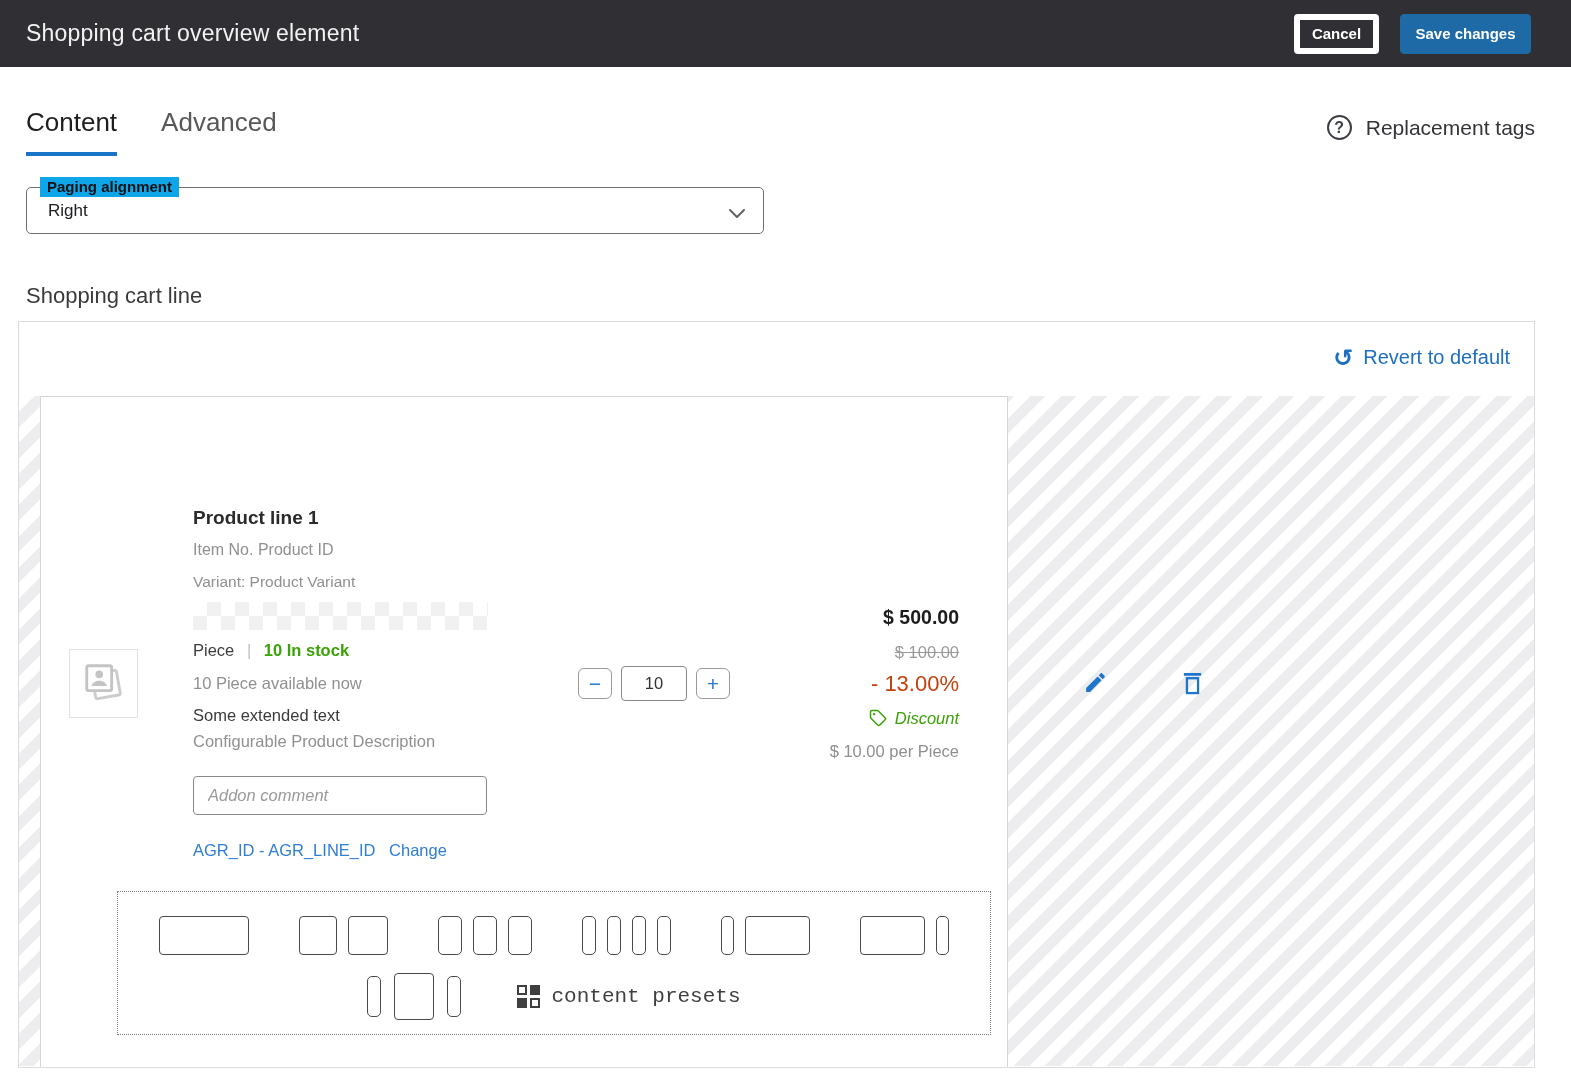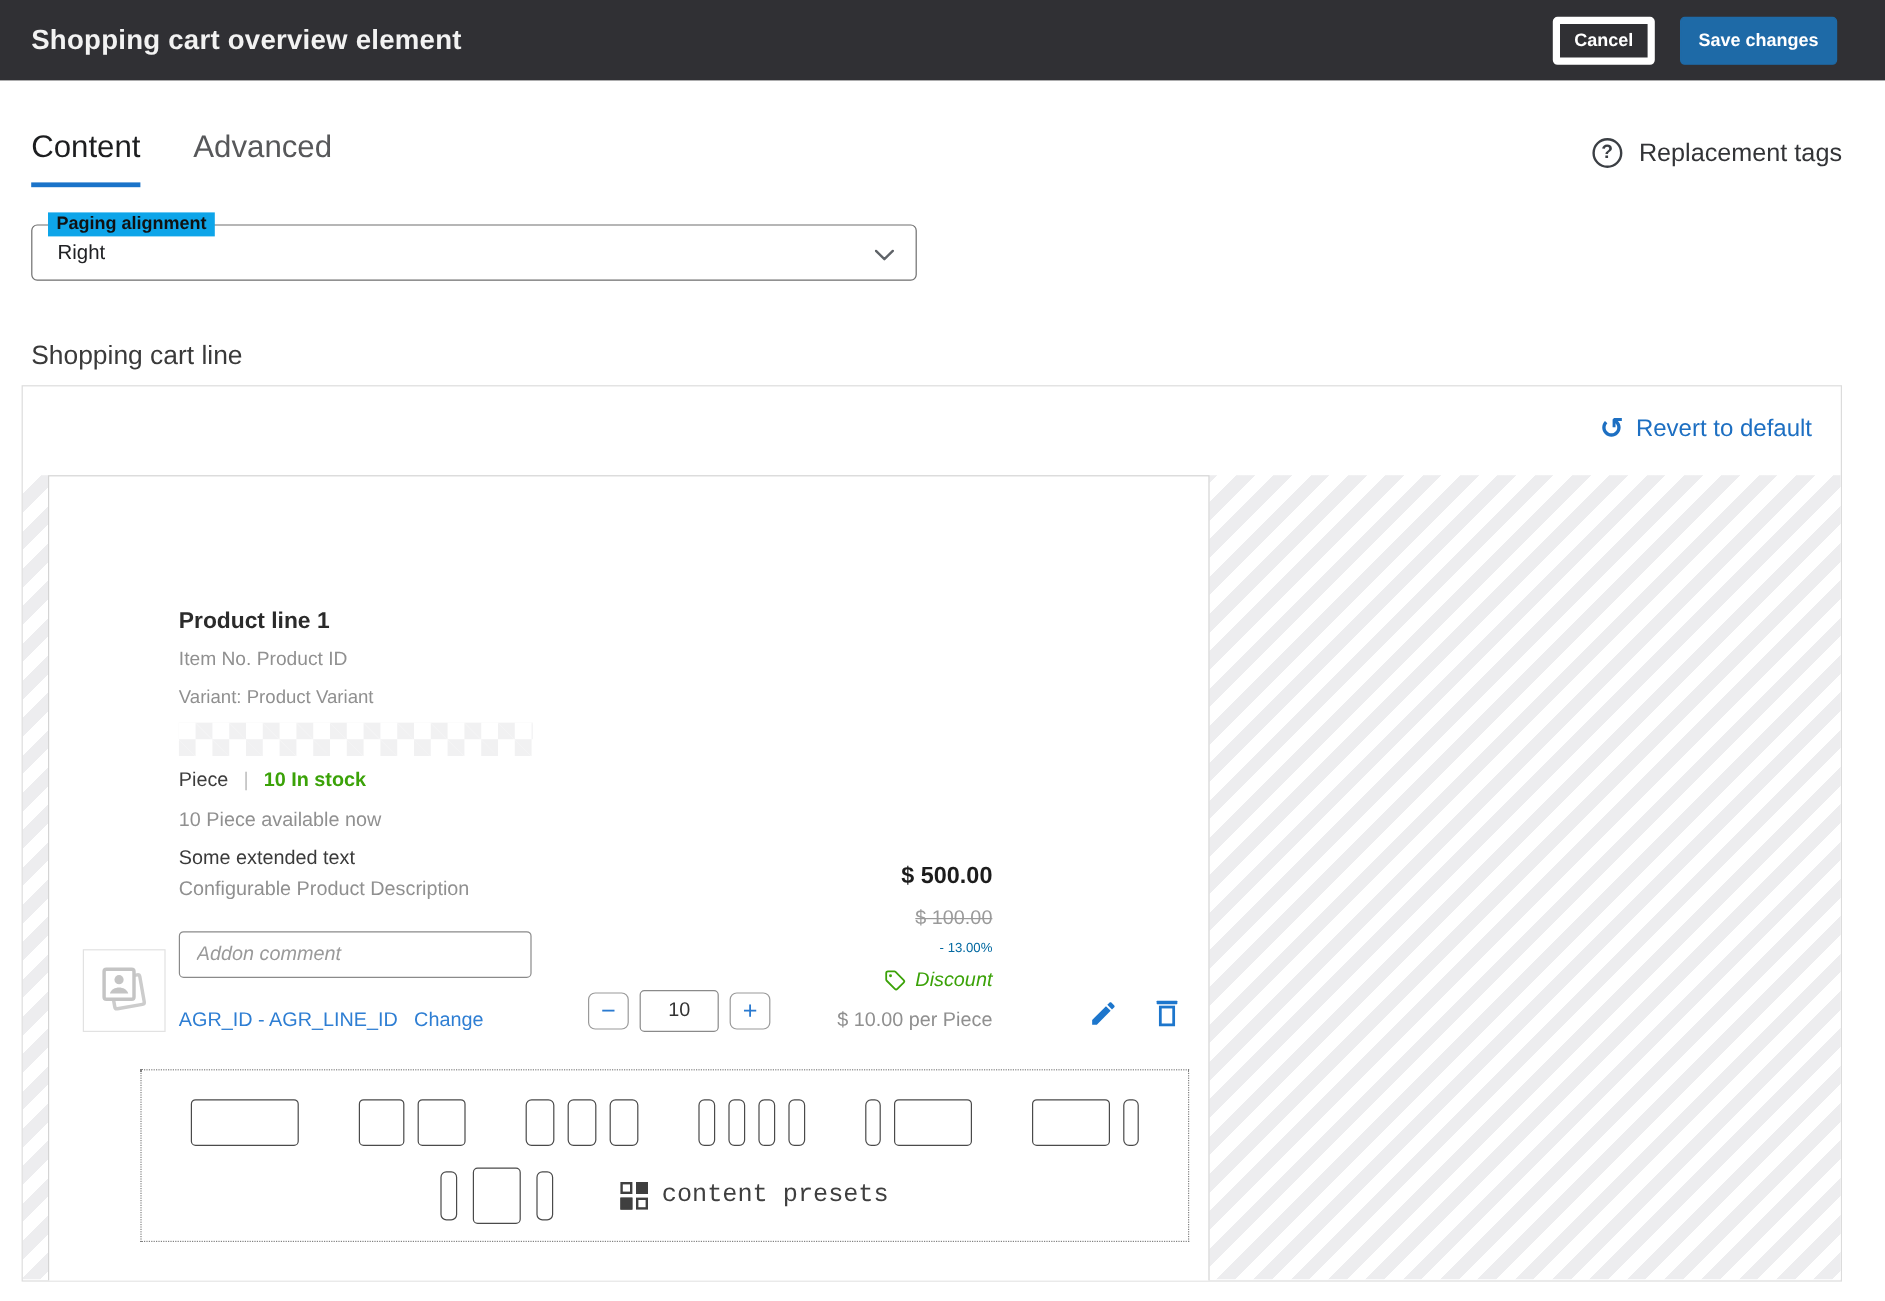--- a/index.html
+++ b/index.html
@@ -2,21 +2,21 @@
 <html><head>
 <meta charset="utf-8">
 <style>
   * { margin:0; padding:0; box-sizing:border-box; }
   html,body { width:1571px; height:1084px; overflow:hidden; background:#fff;
     font-family:"Liberation Sans","DejaVu Sans",sans-serif; }
 
   
   .topbar { height:67px; background:#303034; display:flex; align-items:center;
     padding:0 40px 0 26px; }
-  .topbar-title { color:#f2f2f2; font-size:23px; font-weight:700; letter-spacing:.2px; flex:1; }
+  .topbar-title { color:#f2f2f2; font-size:23px; font-weight:400; letter-spacing:.2px; flex:1; }
   .btn { height:40px; border-radius:4px; font-size:15px; font-weight:700; cursor:pointer;
     font-family:inherit; }
   .btn-cancel { width:85px; background:transparent; border:6px solid #ffffff; color:#fff; margin-right:21px; }
   .btn-save { width:131px; background:#1e6aa7; border:1px solid #1e6aa7; color:#fff; }
 
   
   .page { padding:0 36px 0 26px; }
 
   .tabs-row { display:flex; align-items:flex-end; margin-top:40px; }
   .tab { font-size:26px; color:#57585a; padding-bottom:14px; cursor:pointer; margin-right:44px;
@@ -44,21 +44,21 @@
   .revert-row { text-align:right; padding:24px 24px 0 0; }
   .revert-link { color:#1d6fc2; font-size:20px; cursor:pointer; display:inline-flex; align-items:center; }
   .revert-icon { font-size:24px; font-weight:700; margin-right:10px; line-height:20px; }
 
   .stripes { margin-top:26px; height:670px;
     background:repeating-linear-gradient(135deg,#ffffff 0 11px,#ededef 11px 22px); }
 
   
   .card { margin-left:21px; margin-top:20px; width:968px; height:680px;
     background:#fff; border:1px solid #d4d4d4; padding:110px 26px 0 28px; }
-  .prod-row { display:flex; align-items:flex-end; }
+  .prod-row { display:flex; align-items:center;gap:44px; }
 
   .img-ph { width:69px; height:69px; border:1px solid #e2e2e2; display:flex;
     align-items:center; justify-content:center; flex-shrink:0; }
 
   .info-col { width:295px; margin-left:11px; flex-shrink:0; }
   .prod-title { font-size:19px; font-weight:700; color:#2b2b2b; }
   .prod-itemno { font-size:16px; color:#909090; margin-top:12px; }
   .prod-variant { font-size:15.5px; color:#909090; margin-top:14px; }
   .checker { margin-top:11px; width:295px; height:28px;
     background-image:
@@ -82,21 +82,21 @@
   .stepper { display:flex; margin-left:46px; flex-shrink:0; align-items:flex-start; }
   .step-btn { width:34px; height:31px; border:1px solid #9a9a9a; border-radius:6px; background:#fff;
     color:#2a7ad0; font-size:21px; line-height:27px; text-align:center; cursor:pointer; margin-top:2px;
     font-family:inherit; }
   .qty-input { width:66px; height:35px; border:1px solid #8a8a8a; border-radius:4px; margin:0 9px;
     text-align:center; font-size:16.5px; color:#333; font-family:inherit; }
 
   .price-col { width:160px; margin-left:25px; text-align:right; flex-shrink:0; }
   .price-main { font-size:19.5px; font-weight:700; color:#1c1c1c; }
   .price-old { margin-top:14px; font-size:16.5px; color:#9a9a9a; text-decoration:line-through; }
-  .price-pct { margin-top:9px; font-size:11px; color:#0369a1; }
+  .price-pct { margin-top:9px; font-size:22px; color:#c2410c; }
   .price-disc { margin-top:12px; font-size:16.5px; color:#3ba208; display:flex;
     align-items:center; justify-content:flex-end;font-style:italic; }
   .price-disc svg { margin-right:8px; }
   .price-unit { margin-top:14px; font-size:16.5px; color:#8f8f8f; }
 
   .icon-btn { background:none; border:none; cursor:pointer; padding:0; }
   .edit-btn { margin-left:80px; margin-top:2px; }
   .del-btn { margin-left:29px; margin-top:2px; }
 
   

